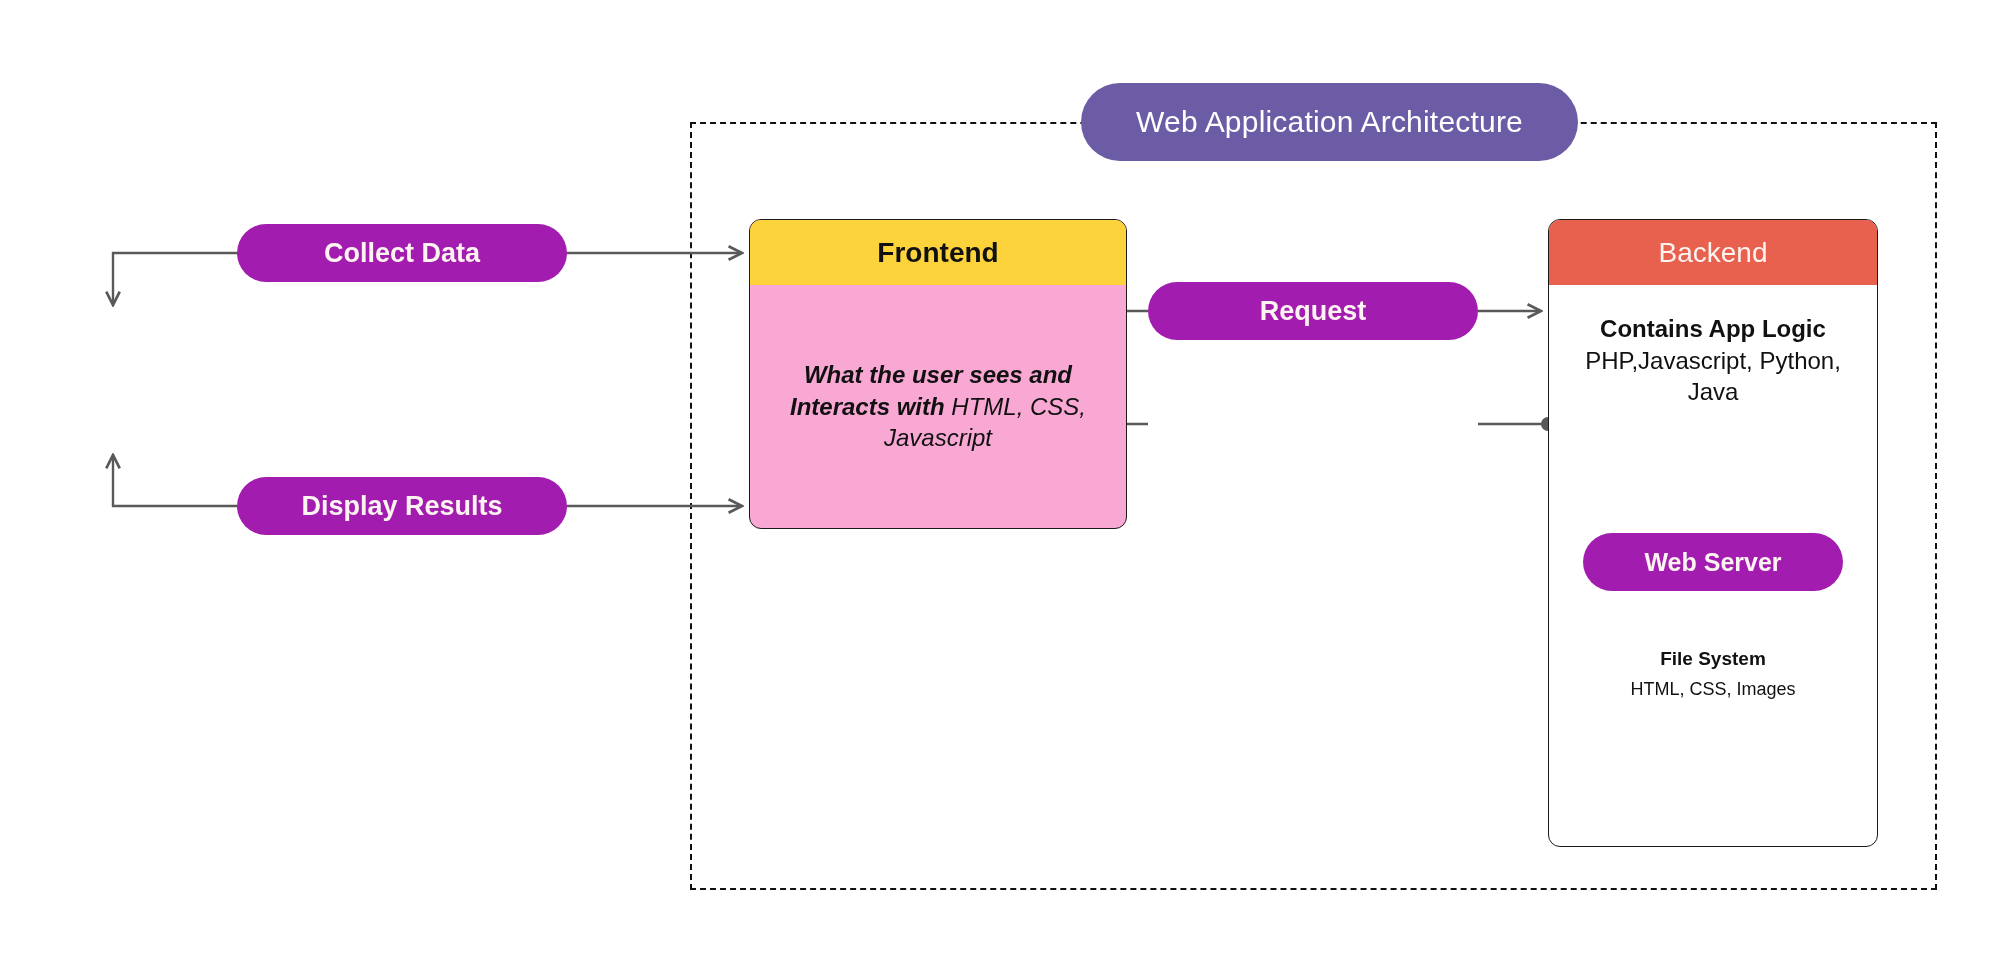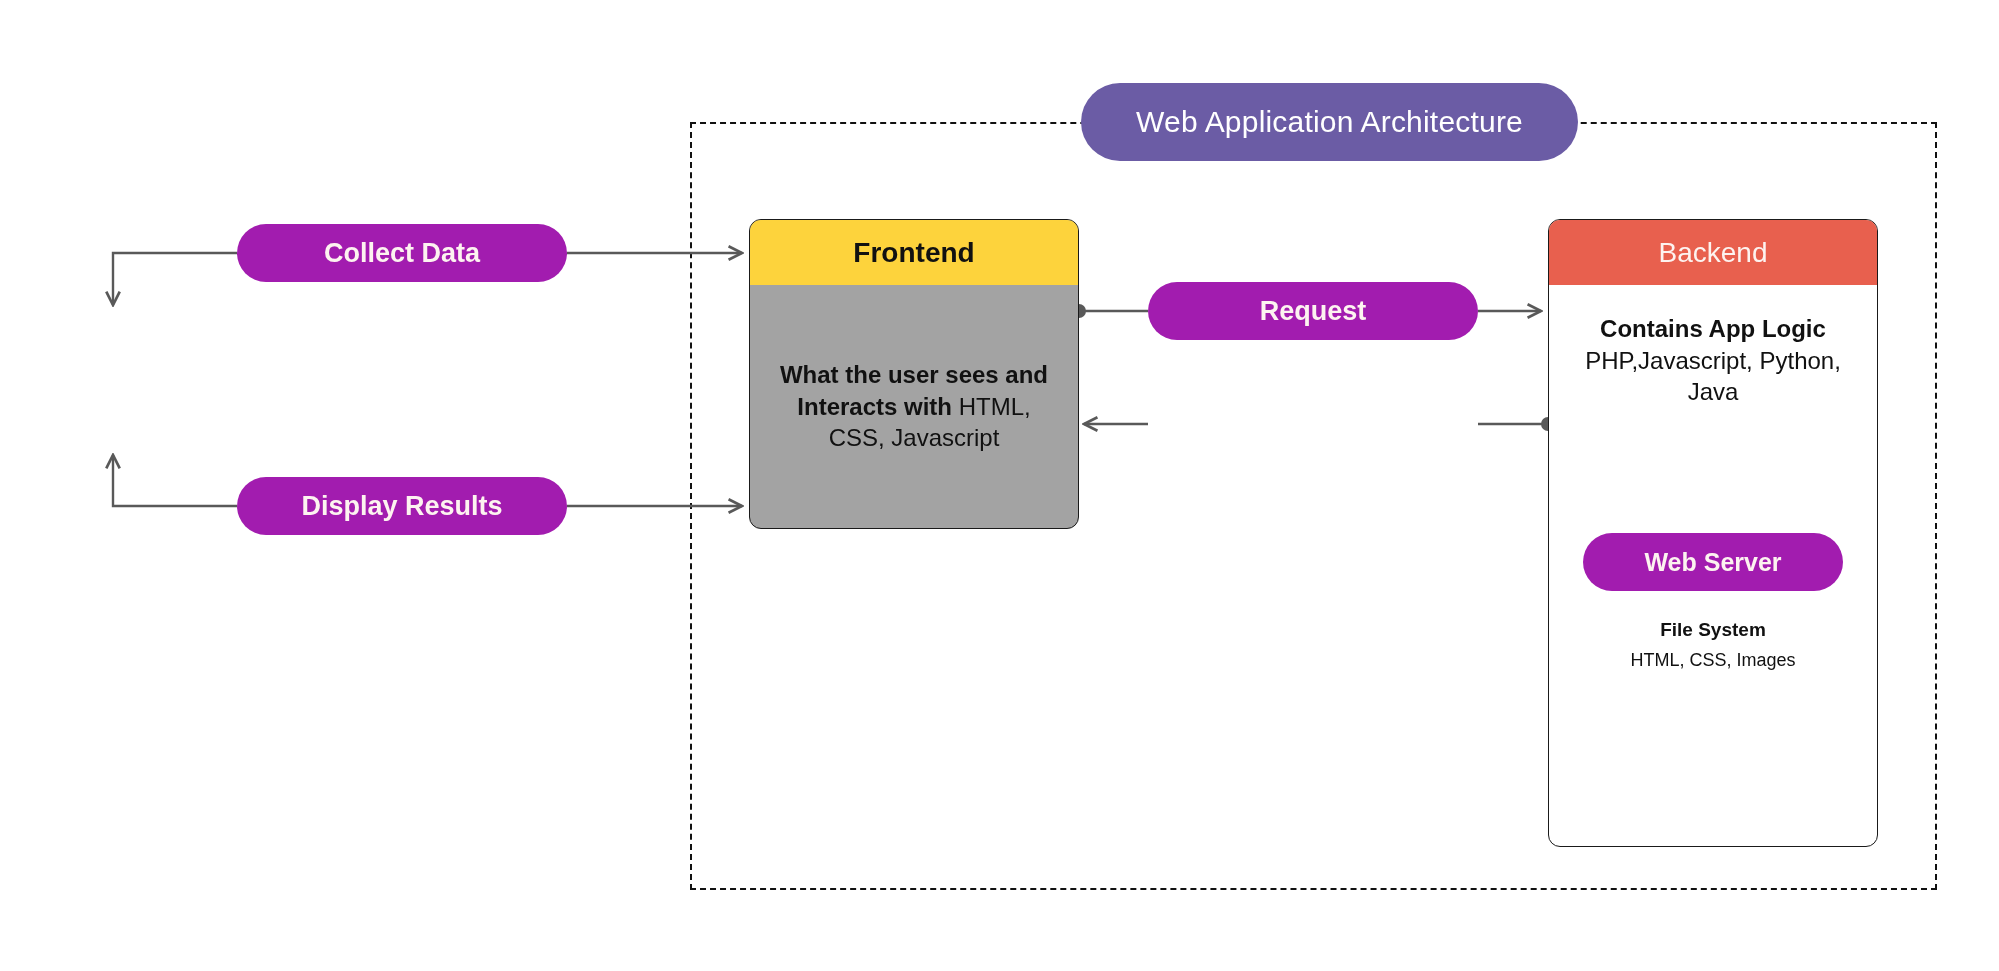--- a/index.html
+++ b/index.html
@@ -99,22 +99,22 @@
   #user-label {
     font-size: 30px;
     font-weight: bold;
     color: #111111;
     white-space: nowrap;
   }
 
   
   #frontend-card {
     left: 749px; top: 219px;
-    width: 330px; height: 310px;
-    background: #a3a3a3;
+    width: 378px; height: 310px;
+    background: #f9a8d4;
     border: 1.6px solid #1a1a1a;
     border-radius: 12px;
     box-sizing: border-box;
     overflow: hidden;
     z-index: 4;
   }
   #frontend-header {
     height: 65px;
     background: #fdd33c;
     display: flex;
@@ -128,20 +128,21 @@
     height: calc(100% - 65px);
     display: flex;
     align-items: center;
     justify-content: center;
     padding: 4px 16px;
     box-sizing: border-box;
     text-align: center;
     font-size: 24px;
     line-height: 1.33;
     color: #111111;
+    font-style: italic;
   }
   #frontend-body b { font-weight: bold; }
 
   
   #backend-card {
     left: 1548px; top: 219px;
     width: 330px; height: 628px;
     background: #ffffff;
     border: 1.6px solid #1a1a1a;
     border-radius: 12px;
@@ -163,21 +164,21 @@
     text-align: center;
     font-size: 24px;
     line-height: 1.32;
     color: #111111;
     padding: 0 12px;
   }
   #backend-logic .strong { font-weight: bold; }
   #backend-cols {
     position: absolute;
     left: 0; right: 0;
-    top: 399px;
+    top: 428px;
     display: flex;
     padding: 0 14px;
     box-sizing: border-box;
     flex-direction: column;
   }
   .backend-col {
     flex: 1;
     text-align: center;
   }
   .backend-col .col-title {

